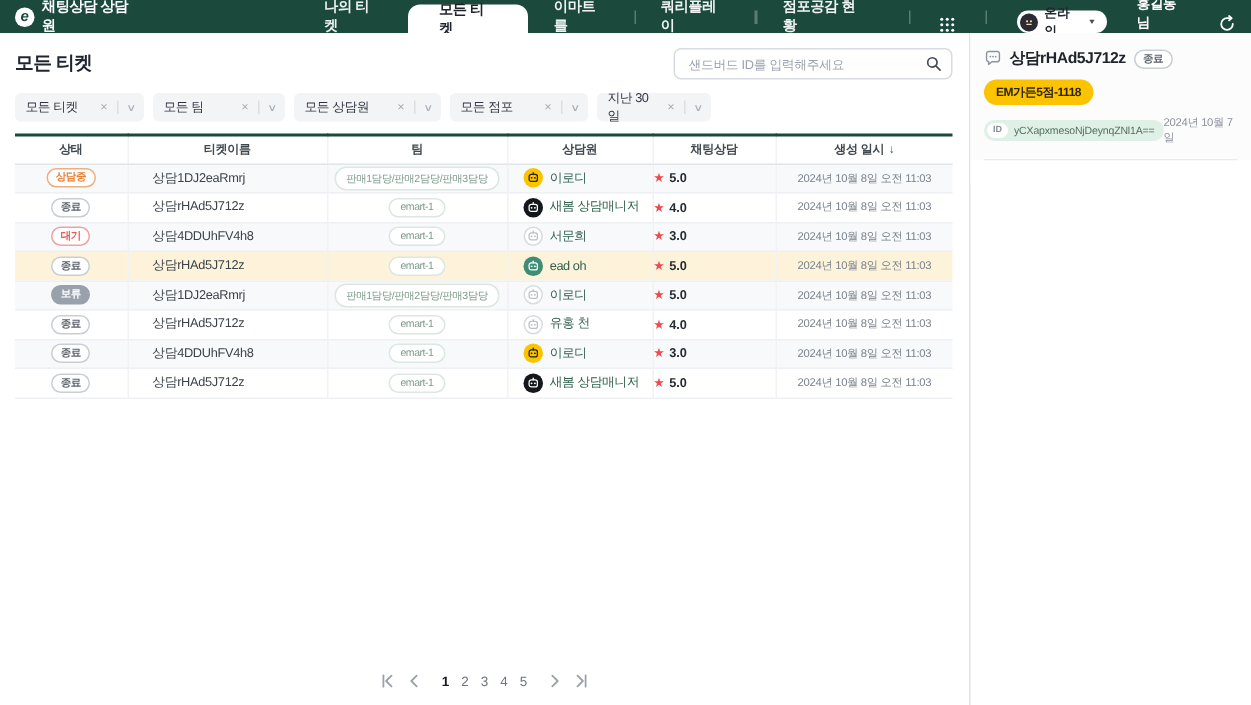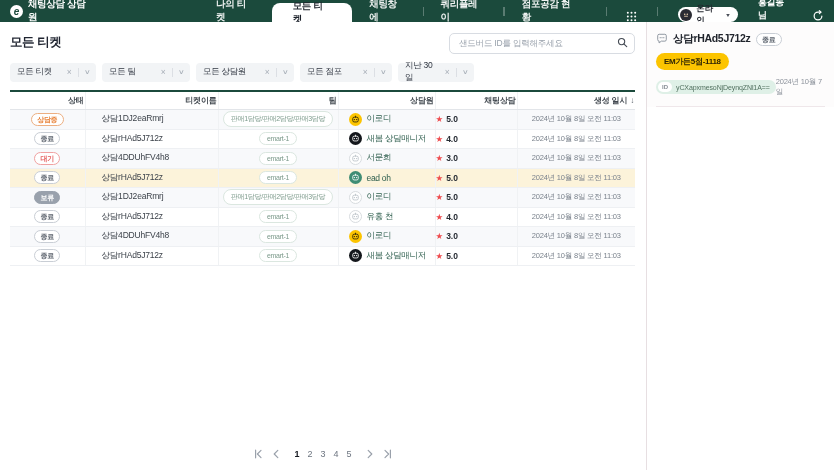--- a/index.html
+++ b/index.html
@@ -58,21 +58,21 @@
   .chip .x{color:#a8afb8;font-size:8.5px;line-height:1;cursor:pointer}
   .chip .sep{width:1px;height:9px;background:#dcdfe4}
   .chip .v{color:#a8afb8;font-size:6.5px;transform:scaleX(1.4);cursor:pointer}
   .chip:nth-child(1){width:86px}.chip:nth-child(2){width:88px}.chip:nth-child(3){width:98px}
   .chip:nth-child(4){width:92px}.chip:nth-child(5){width:76px}
 
   
   table.tickets{border-collapse:collapse;margin:0 10px;width:625px;table-layout:fixed;
                 border-top:2px solid var(--nav-bg)}
   thead th{height:19px;font-size:8px;color:#41484f;font-weight:bold;border-bottom:1px solid #e2e5e9;
-           text-align:right;letter-spacing:-.2px}
+           text-align:center;letter-spacing:-.2px}
   thead th + th, tbody td + td{border-left:1px solid #f0f2f4}
   tbody tr:nth-child(odd){background:#f8f9fb}
   tbody tr{cursor:pointer}
   tbody tr.selected{background:var(--selected-row-bg)}
   tbody td{height:19.5px;border-bottom:1px solid #eef0f3;font-size:8.5px;vertical-align:middle;padding:0}
   td.c-status{text-align:center}
   .badge{display:inline-block;font-size:7px;padding:2px 5.5px;border-radius:9px;line-height:1;
          font-weight:bold;background:#fff;letter-spacing:-.3px}
   .badge.active{color:var(--status-active);border:1px solid #ecaf82}
   .badge.closed{color:#5d646e;border:1px solid #c9ced5}
@@ -134,21 +134,21 @@
 <div class="app">
 
   <header class="nav">
     <div class="brand">
       <span class="logo">e</span>
       <span class="brand-label">채팅상담 상담원</span>
     </div>
     <nav class="tabs">
         <div class="nav-tab">나의 티켓</div>
         <div class="nav-tab active">모든 티켓</div>
-        <div class="nav-tab">채팅창에</div>
+        <div class="nav-tab">이마트를</div>
         <span class="nav-divider"></span>
         <div class="nav-tab">쿼리플레이</div>
         <span class="nav-divider"></span>
         <span class="nav-divider"></span>
         <div class="nav-tab">점포공감 현황</div>
       </nav>
     <div class="nav-right">
       <span class="nav-divider"></span>
       <span class="grid-icon">
         <svg width="11" height="11" viewBox="0 0 12 12">

